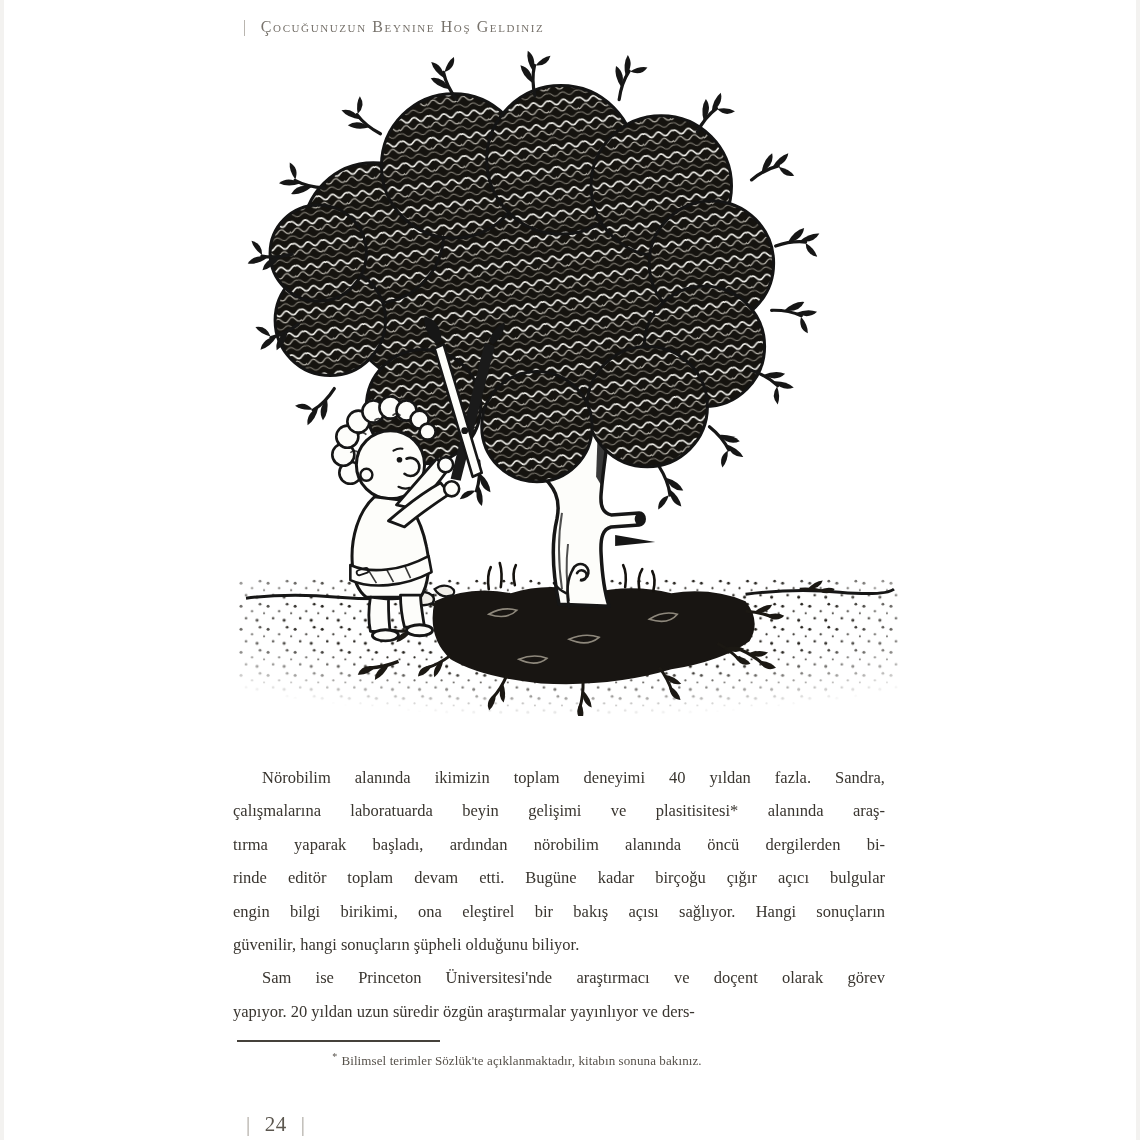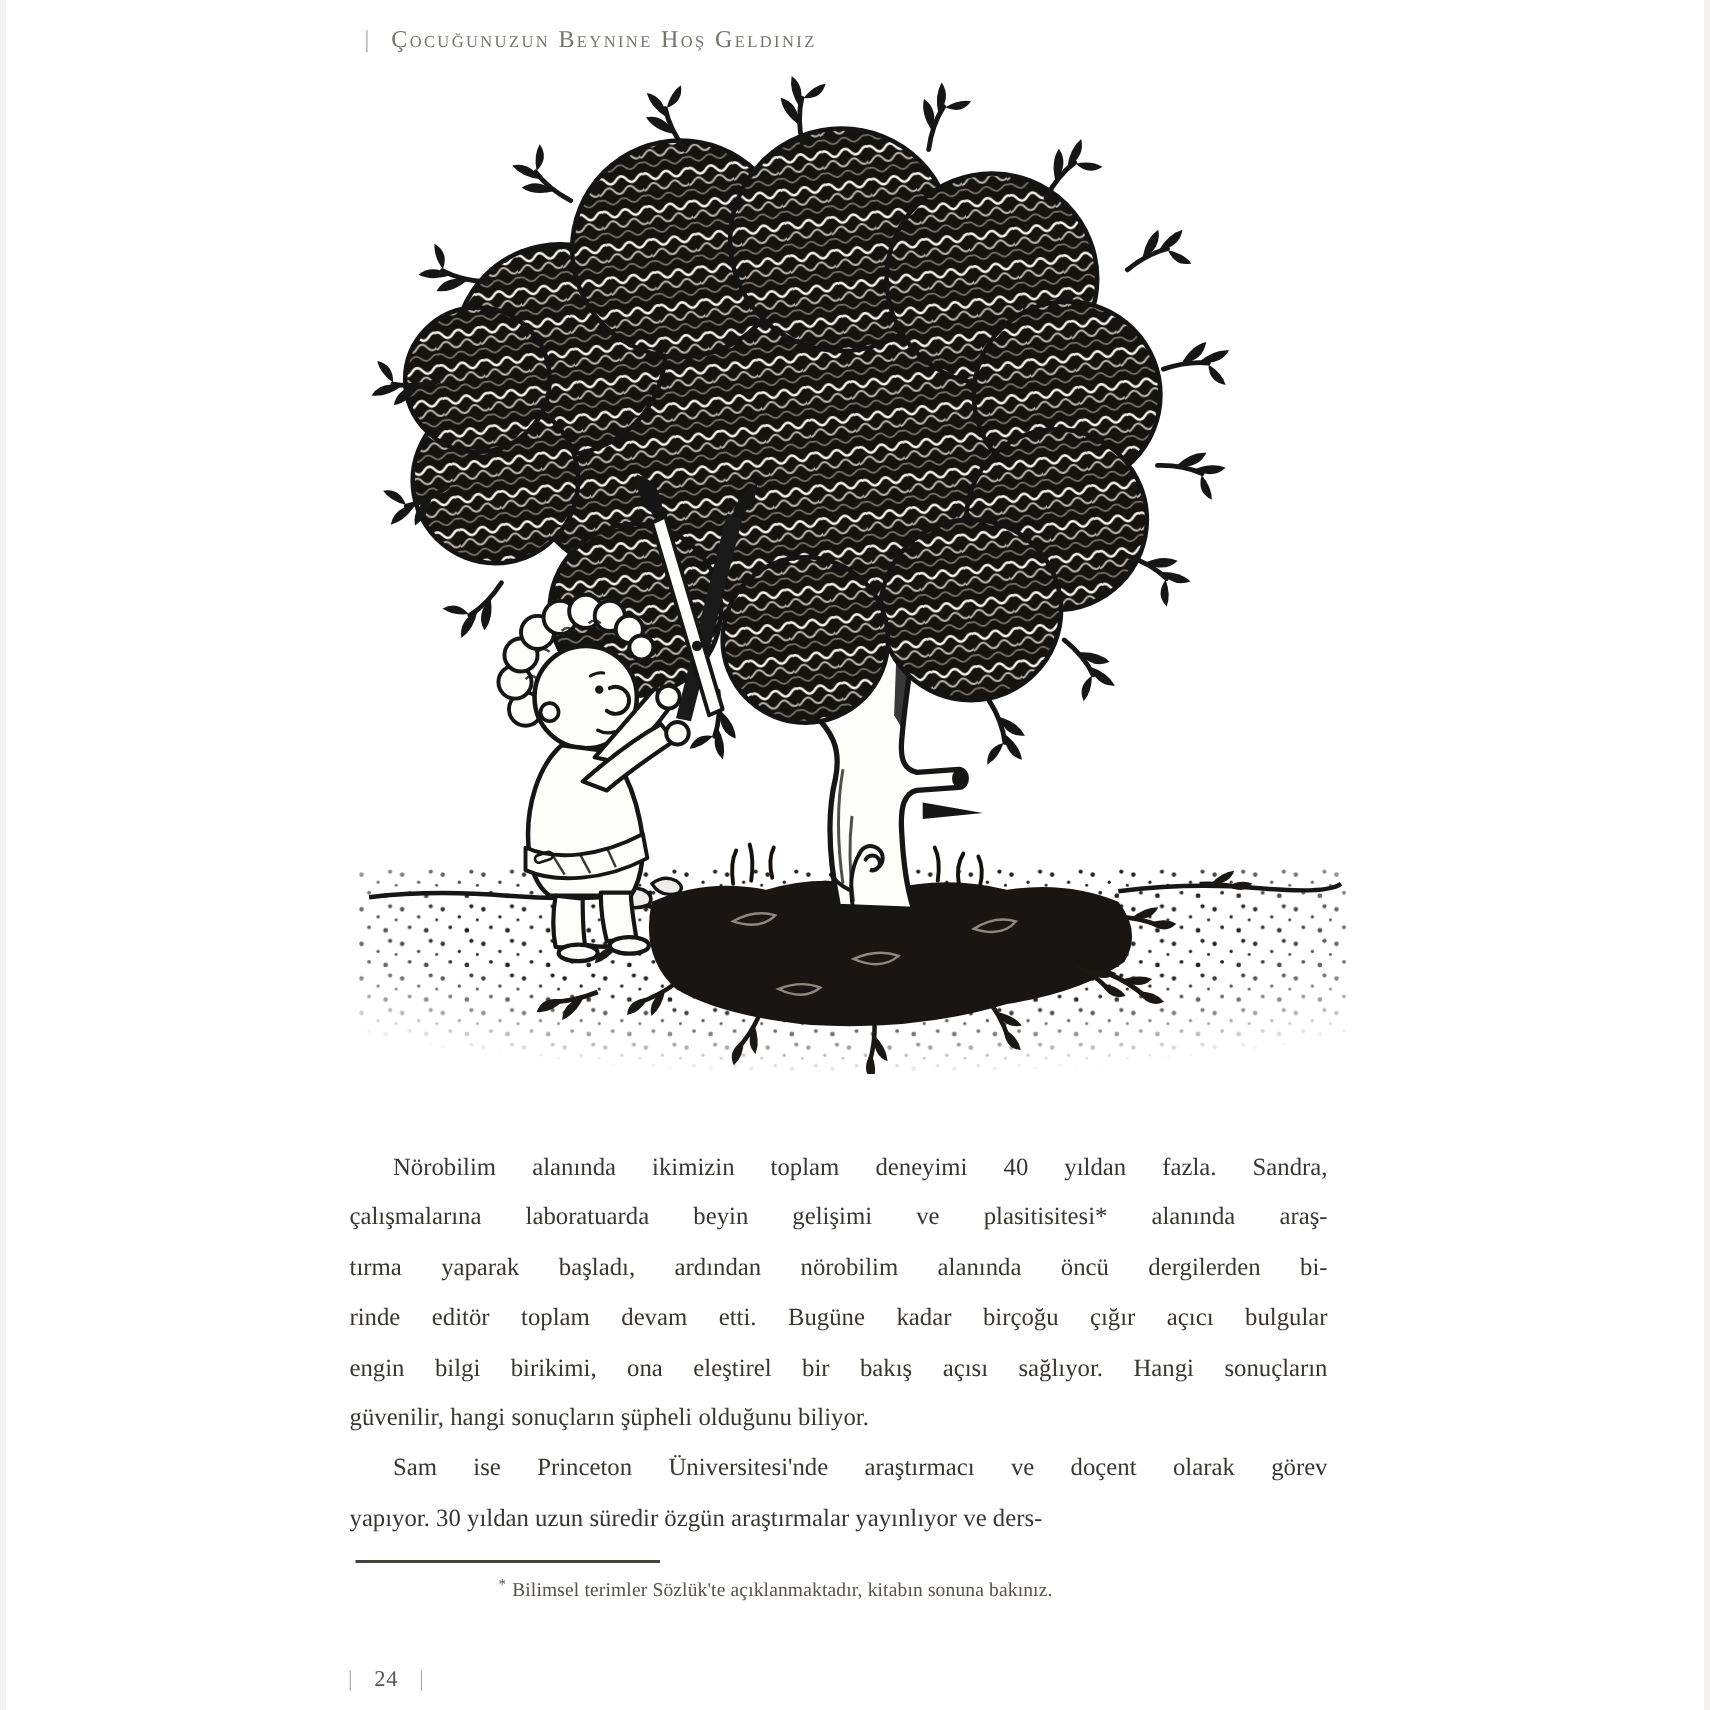--- a/index.html
+++ b/index.html
@@ -41,22 +41,22 @@
     border-top:2px solid #45413b;
   }
   .footnote{
     position:absolute;left:237px;top:1051px;width:560px;
     font-size:13px;color:#56514a;letter-spacing:.1px;text-align:center;
   }
   .footnote sup{font-size:10px;margin-right:4px;}
 
   
   .footer{
-    position:absolute;left:232px;top:1112px;
-    font-size:15px;color:#5c574f;letter-spacing:.5px;
+    position:absolute;left:246px;top:1112px;
+    font-size:21px;color:#5c574f;letter-spacing:.5px;
   }
   .footer .bar{color:#aba69f;}
   .footer .num{margin:0 14px;}
 </style>
 </head>
 <body>
 
 <div class="page">
   <div class="page-edge left"></div>
   <div class="page-edge right"></div>
@@ -315,21 +315,21 @@
   </figure>
 
   <main class="bodytext">
     <div class="line first">Nörobilim alanında ikimizin toplam deneyimi 40 yıldan fazla. Sandra,</div>
     <div class="line">çalışmalarına laboratuarda beyin gelişimi ve plasitisitesi* alanında araş-</div>
     <div class="line">tırma yaparak başladı, ardından nörobilim alanında öncü dergilerden bi-</div>
     <div class="line">rinde editör toplam devam etti. Bugüne kadar birçoğu çığır açıcı bulgular</div>
     <div class="line">engin bilgi birikimi, ona eleştirel bir bakış açısı sağlıyor. Hangi sonuçların</div>
     <div class="line last">güvenilir, hangi sonuçların şüpheli olduğunu biliyor.</div>
     <div class="line first">Sam ise Princeton Üniversitesi'nde araştırmacı ve doçent olarak görev</div>
-    <div class="line last">yapıyor. 30 yıldan uzun süredir özgün araştırmalar yayınlıyor ve ders-</div>
+    <div class="line last">yapıyor. 20 yıldan uzun süredir özgün araştırmalar yayınlıyor ve ders-</div>
   </main>
 
   <div class="footnote-rule"></div>
 
   <div class="footnote">
     <sup>*</sup><span>Bilimsel terimler Sözlük'te açıklanmaktadır, kitabın sonuna bakınız.</span>
   </div>
 
   <footer class="footer">
     <span class="bar">|</span><span class="num">24</span><span class="bar">|</span>

